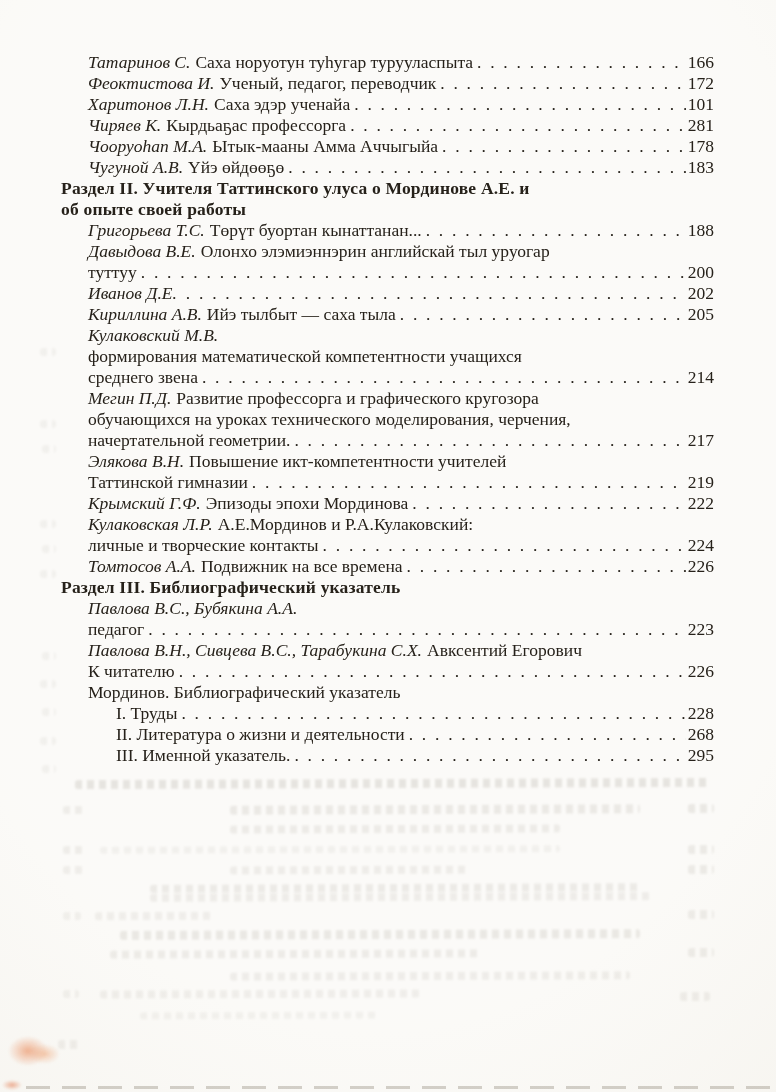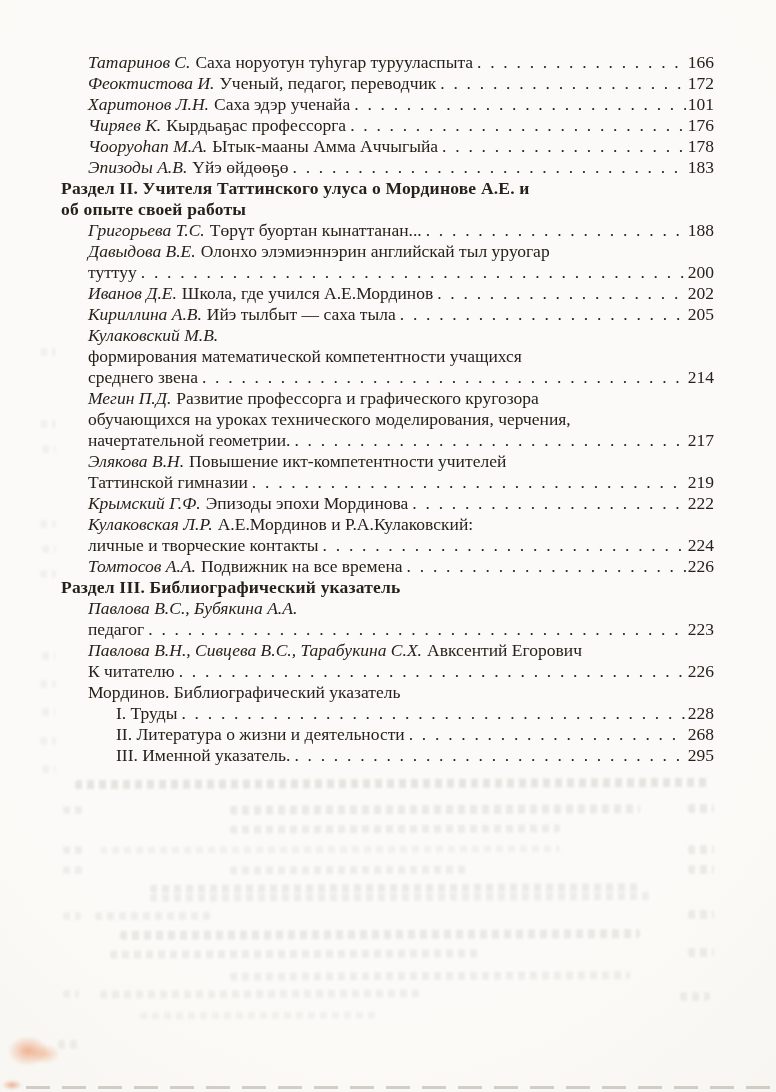--- a/index.html
+++ b/index.html
@@ -71,30 +71,30 @@
       <div class="row entry">
     <span class="author">Харитонов Л.Н.</span>
     <span class="txt">Саха эдэр ученайа</span>
     <span class="dots">. . . . . . . . . . . . . . . . . . . . . . . . . . . . . . . . . . . . . . . . . . . . . . . . . . . . . . . . . . . . . . . . . . . . . . . . . . . . . . . . . . . . . . . . . . . . . . . . . . . . . . . . . . . . . . </span>
     <span class="pg">101</span>
   </div>
       <div class="row entry">
     <span class="author">Чиряев К.</span>
     <span class="txt">Кырдьаҕас профессорга</span>
     <span class="dots">. . . . . . . . . . . . . . . . . . . . . . . . . . . . . . . . . . . . . . . . . . . . . . . . . . . . . . . . . . . . . . . . . . . . . . . . . . . . . . . . . . . . . . . . . . . . . . . . . . . . . . . . . . . . . . </span>
-    <span class="pg">176</span>
+    <span class="pg">281</span>
   </div>
       <div class="row entry">
     <span class="author">Чооруоһап М.А.</span>
     <span class="txt">Ытык-мааны Амма Аччыгыйа</span>
     <span class="dots">. . . . . . . . . . . . . . . . . . . . . . . . . . . . . . . . . . . . . . . . . . . . . . . . . . . . . . . . . . . . . . . . . . . . . . . . . . . . . . . . . . . . . . . . . . . . . . . . . . . . . . . . . . . . . . </span>
     <span class="pg">178</span>
   </div>
       <div class="row entry">
-    <span class="author">Эпизоды А.В.</span>
+    <span class="author">Чугуной А.В.</span>
     <span class="txt">Үйэ өйдөөҕө</span>
     <span class="dots">. . . . . . . . . . . . . . . . . . . . . . . . . . . . . . . . . . . . . . . . . . . . . . . . . . . . . . . . . . . . . . . . . . . . . . . . . . . . . . . . . . . . . . . . . . . . . . . . . . . . . . . . . . . . . . </span>
     <span class="pg">183</span>
   </div>
       <div class="row section">
 
     <span class="txt">Раздел II. Учителя Таттинского улуса о Мординове А.Е. и</span>
 
   </div>
       <div class="row section">
@@ -114,21 +114,20 @@
 
   </div>
       <div class="row entry">
 
     <span class="txt">туттуу</span>
     <span class="dots">. . . . . . . . . . . . . . . . . . . . . . . . . . . . . . . . . . . . . . . . . . . . . . . . . . . . . . . . . . . . . . . . . . . . . . . . . . . . . . . . . . . . . . . . . . . . . . . . . . . . . . . . . . . . . . </span>
     <span class="pg">200</span>
   </div>
       <div class="row entry">
     <span class="author">Иванов Д.Е.</span>
-    <span class="txt">Школа, где учился А.Е.Мординов</span>
     <span class="dots">. . . . . . . . . . . . . . . . . . . . . . . . . . . . . . . . . . . . . . . . . . . . . . . . . . . . . . . . . . . . . . . . . . . . . . . . . . . . . . . . . . . . . . . . . . . . . . . . . . . . . . . . . . . . . . </span>
     <span class="pg">202</span>
   </div>
       <div class="row entry">
     <span class="author">Кириллина А.В.</span>
     <span class="txt">Ийэ тылбыт — саха тыла</span>
     <span class="dots">. . . . . . . . . . . . . . . . . . . . . . . . . . . . . . . . . . . . . . . . . . . . . . . . . . . . . . . . . . . . . . . . . . . . . . . . . . . . . . . . . . . . . . . . . . . . . . . . . . . . . . . . . . . . . . </span>
     <span class="pg">205</span>
   </div>
       <div class="row entry">

